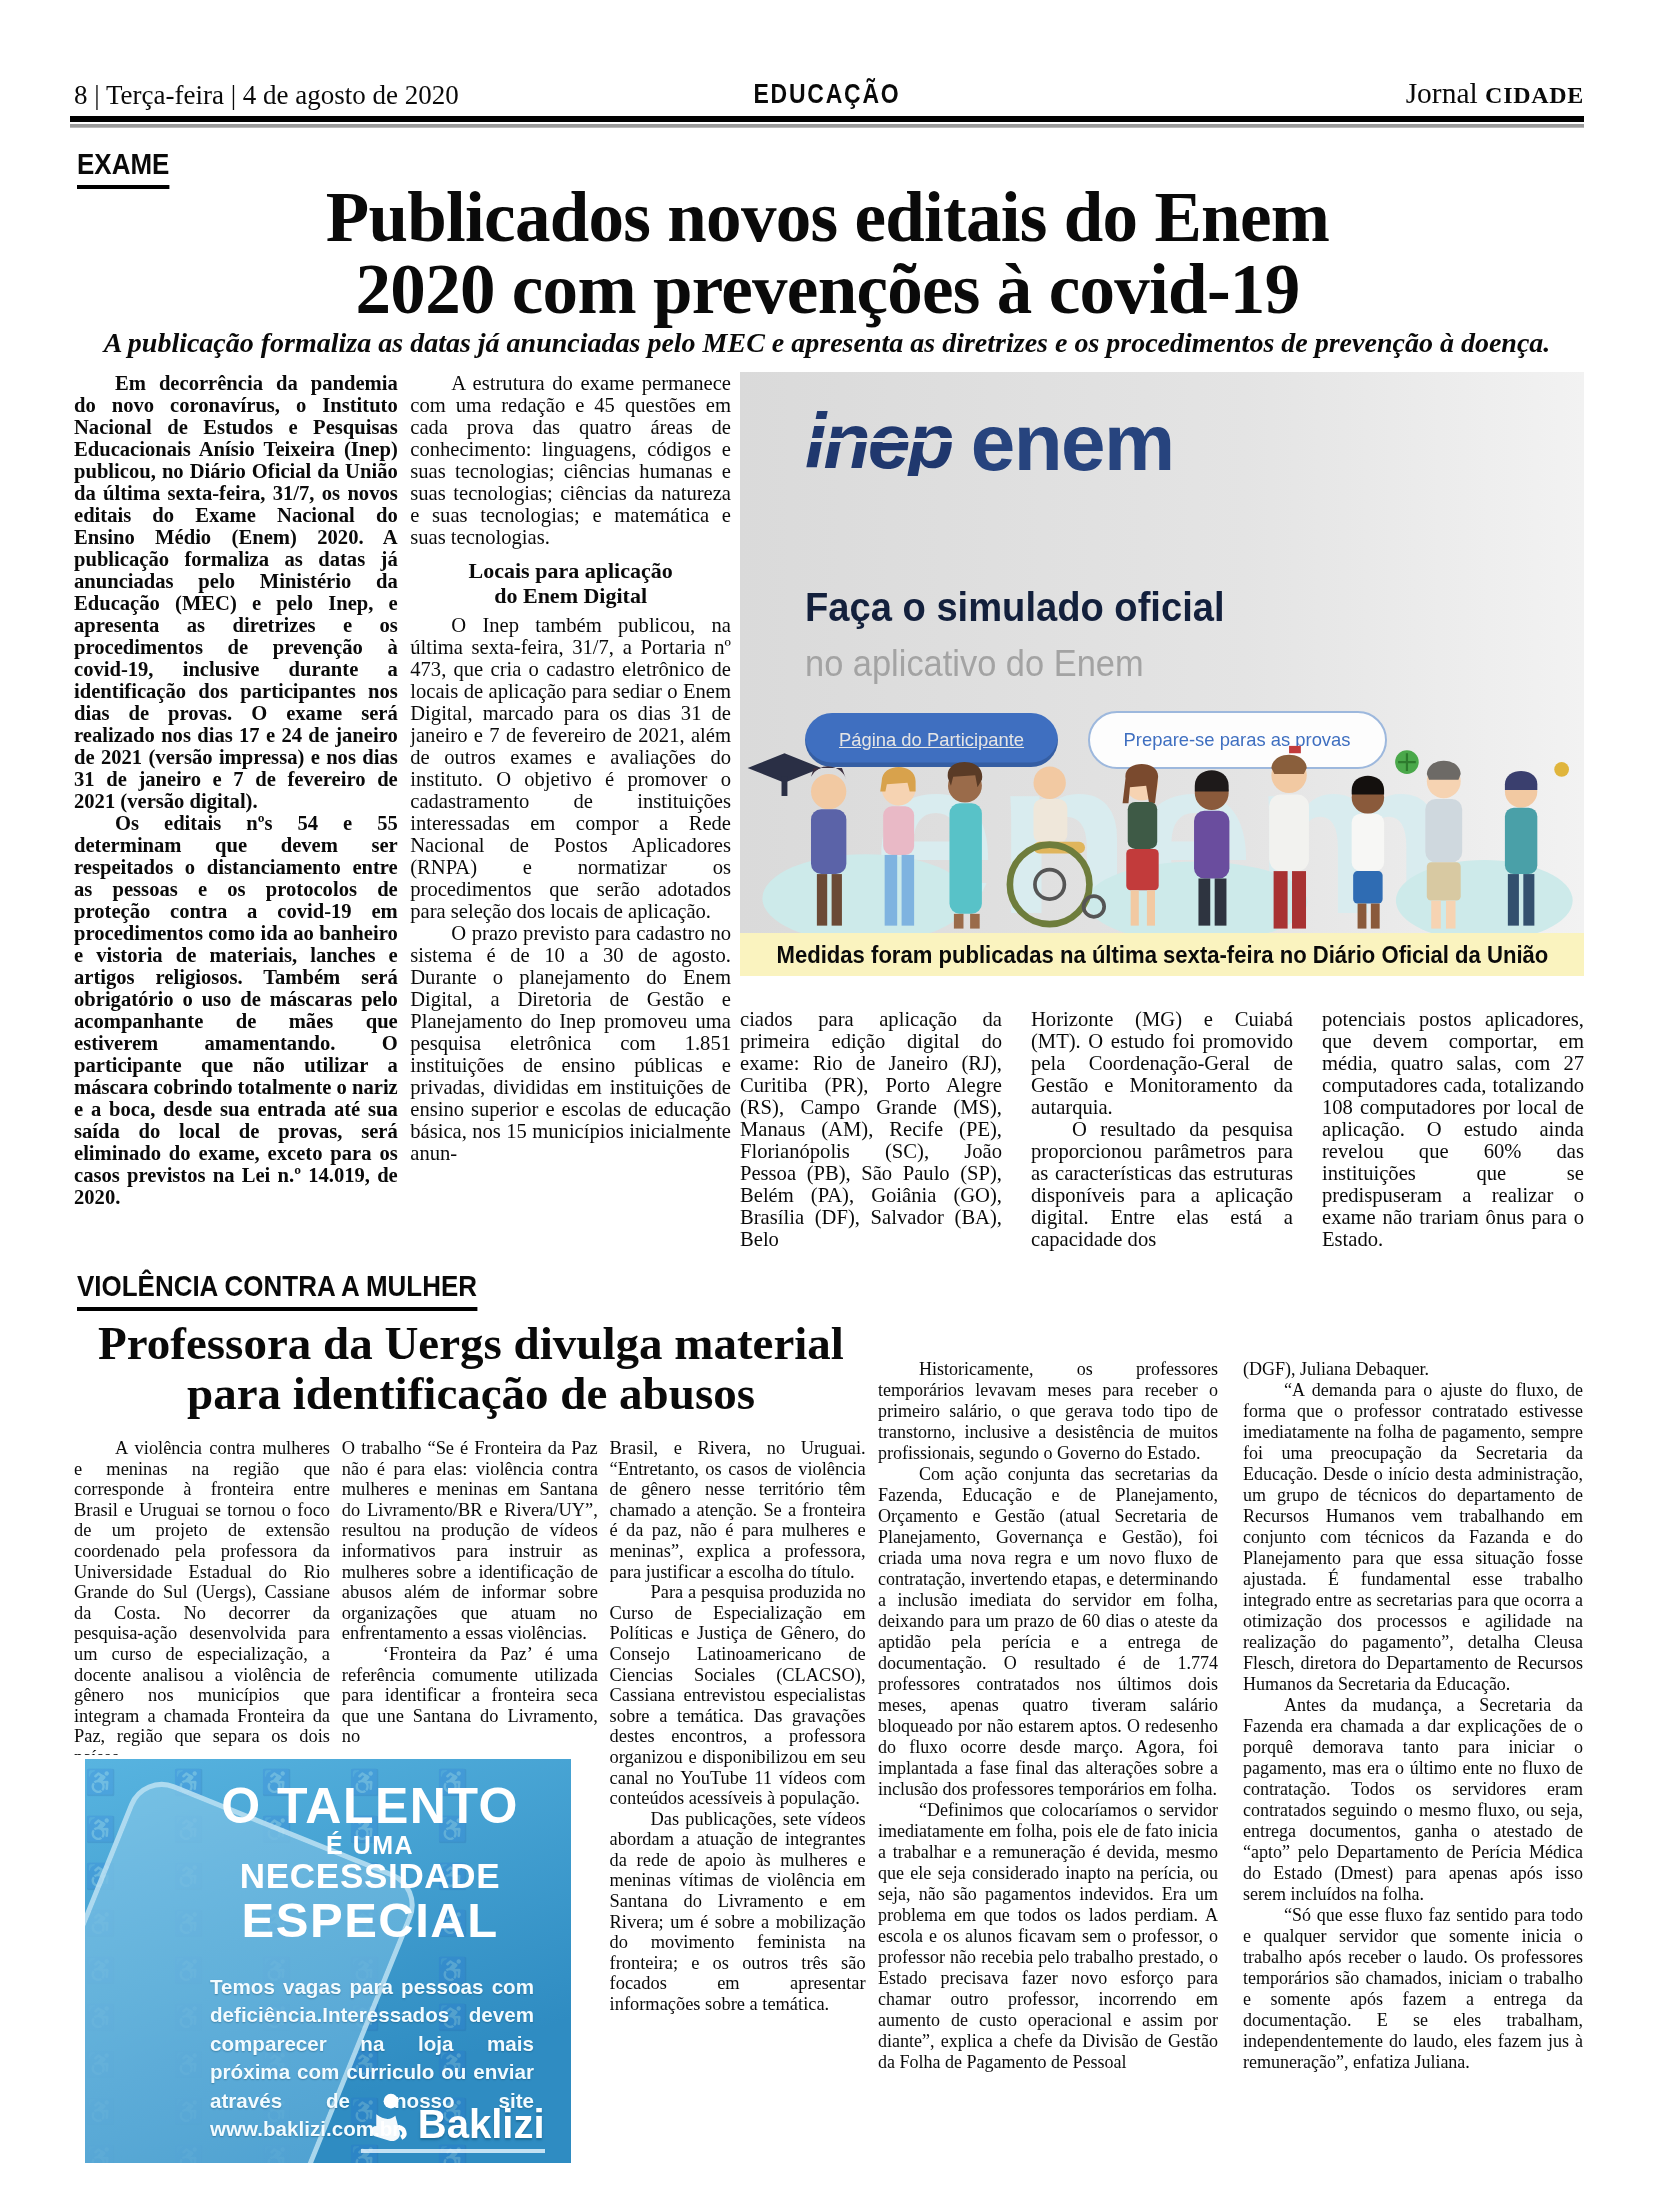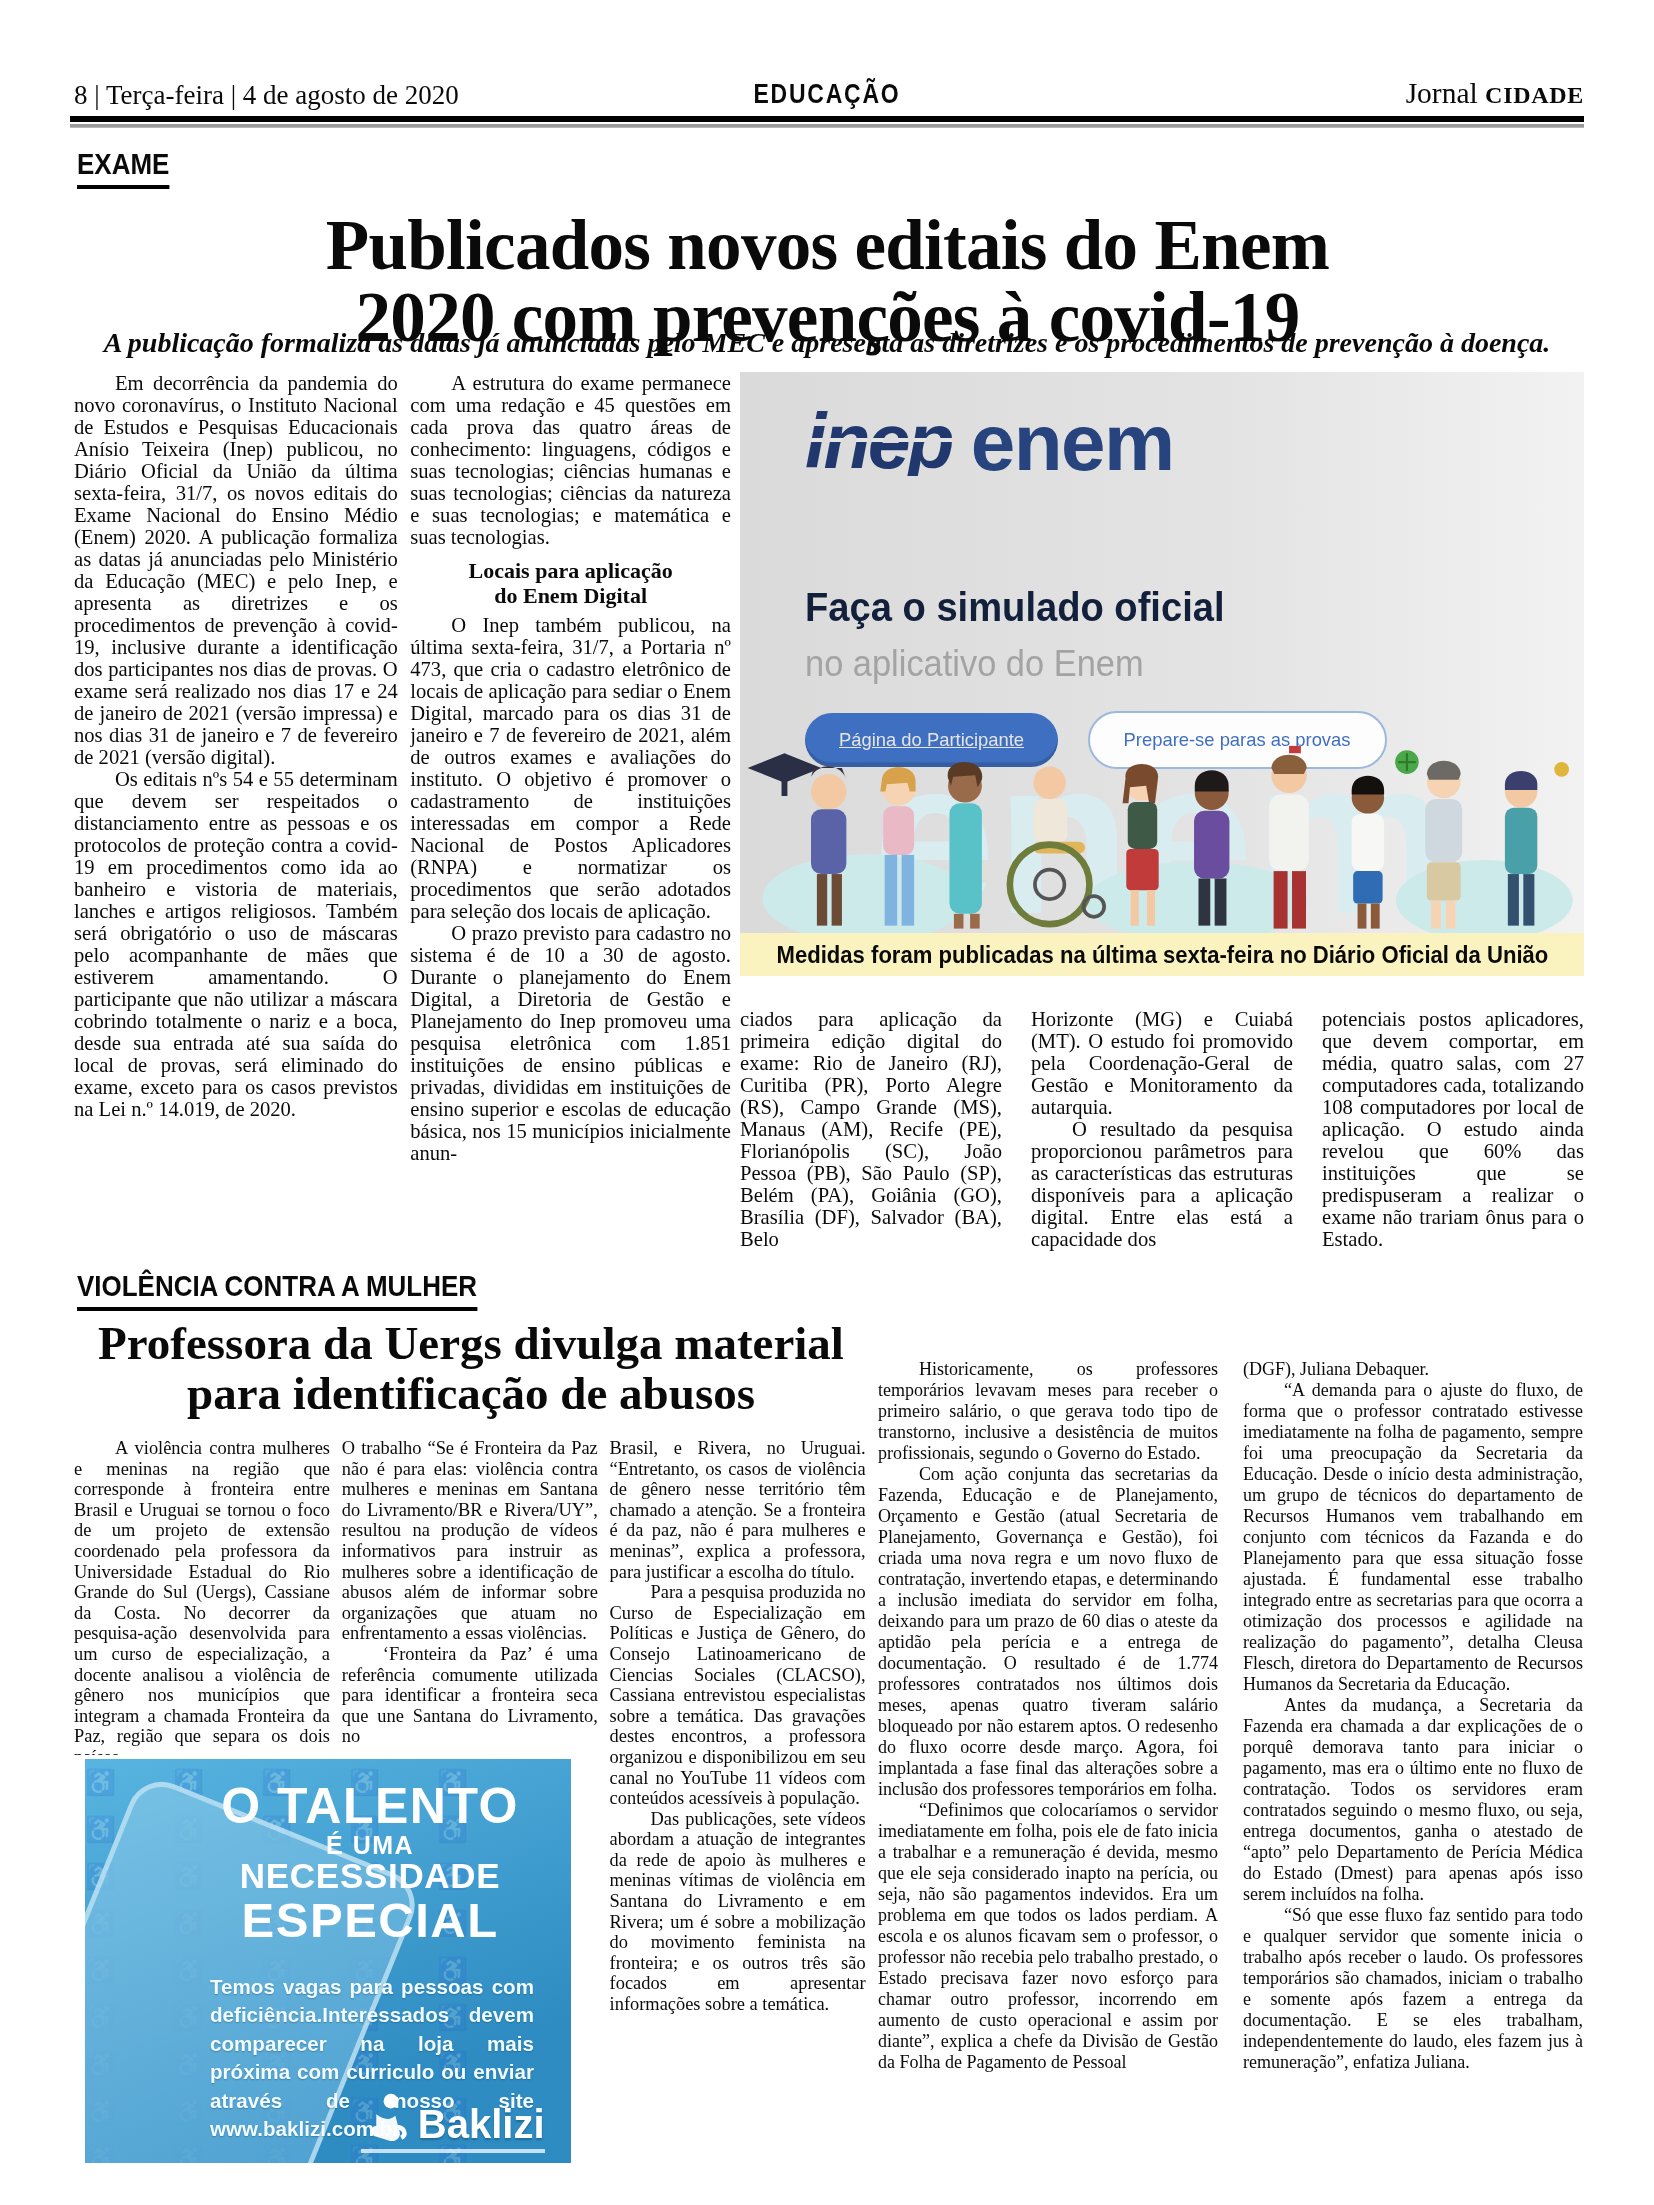--- a/index.html
+++ b/index.html
@@ -13,21 +13,21 @@
   .hdr-right{position:absolute;right:70px;top:77px;font-size:29.5px;}
   .hdr-right .brand{font-weight:bold;font-size:24px;letter-spacing:0.7px;}
   .rule{position:absolute;left:70px;right:70px;top:116px;height:5.9px;background:#000;
         border-bottom:2.2px solid #fff;box-shadow:0 3.7px 0 #9a9a9a;}
   
   .kicker{position:absolute;font-family:"Liberation Sans",sans-serif;font-weight:bold;
       font-size:29.5px;transform-origin:left top;transform:scaleX(.88);
       border-bottom:4.4px solid #000;padding-bottom:4.4px;letter-spacing:0;}
   
   .h1block{position:absolute;left:111px;top:181px;width:1433px;text-align:center;
-      font-weight:bold;font-size:71px;line-height:1.02;letter-spacing:-0.7px;margin-top:28px;}
+      font-weight:bold;font-size:71px;line-height:1.02;letter-spacing:-0.7px;}
   .subtitle{position:absolute;left:81px;top:327px;width:1492px;text-align:center;
       font-style:italic;font-weight:bold;font-size:28px;}
   .h2block{position:absolute;left:74px;top:1319px;width:794px;text-align:center;
       font-weight:bold;font-size:47px;line-height:1.06;}
   .h3block{position:absolute;left:878px;top:1248px;width:706px;text-align:center;
       font-weight:bold;font-size:44px;line-height:1.08;}
   
   .cols{position:absolute;display:flex;}
   .col{text-align:justify;overflow:hidden;}
   .col p{margin:0;text-indent:41px;}
@@ -94,21 +94,21 @@
 
   <div class="kicker" style="left:77px;top:147px;">EXAME</div>
 
   <div class="h1block">
     <div>Publicados novos editais do Enem</div>
     <div>2020 com prevenções à covid-19</div>
   </div>
   <div class="subtitle">A publicação formaliza as datas já anunciadas pelo MEC e apresenta as diretrizes e os procedimentos de prevenção à doença.</div>
 
   <div class="cols" style="left:74px;top:372px;width:657px;gap:12.5px;">
-    <div class="col bt-a" style="width:324px;height:928px;">
+    <div class="col bt-a" style="width:324px;height:928px;font-weight:bold;">
       <p>Em decorrência da pandemia do novo coronavírus, o Instituto Nacional de Estudos e Pesquisas Educacionais Anísio Teixeira (Inep) publicou, no Diário Oficial da União da última sexta-feira, 31/7, os novos editais do Exame Nacional do Ensino Médio (Enem) 2020. A publicação formaliza as datas já anunciadas pelo Ministério da Educação (MEC) e pelo Inep, e apresenta as diretrizes e os procedimentos de prevenção à covid-19, inclusive durante a identificação dos participantes nos dias de provas. O exame será realizado nos dias 17 e 24 de janeiro de 2021 (versão impressa) e nos dias 31 de janeiro e 7 de fevereiro de 2021 (versão digital).</p>
       <p>Os editais nºs 54 e 55 determinam que devem ser respeitados o distanciamento entre as pessoas e os protocolos de proteção contra a covid-19 em procedimentos como ida ao banheiro e vistoria de materiais, lanches e artigos religiosos. Também será obrigatório o uso de máscaras pelo acompanhante de mães que estiverem amamentando. O participante que não utilizar a máscara cobrindo totalmente o nariz e a boca, desde sua entrada até sua saída do local de provas, será eliminado do exame, exceto para os casos previstos na Lei n.º 14.019, de 2020.</p>
     </div>
     <div class="col bt-a" style="width:321px;height:928px;">
       <p>A estrutura do exame permanece com uma redação e 45 questões em cada prova das quatro áreas de conhecimento: linguagens, códigos e suas tecnologias; ciências humanas e suas tecnologias; ciências da natureza e suas tecnologias; e matemática e suas tecnologias.</p>
       <div class="subhead">
         <div>Locais para aplicação</div>
         <div>do Enem Digital</div>
       </div>
       <p>O Inep também publicou, na última sexta-feira, 31/7, a Portaria nº 473, que cria o cadastro eletrônico de locais de aplicação para sediar o Enem Digital, marcado para os dias 31 de janeiro e 7 de fevereiro de 2021, além de outros exames e avaliações do instituto. O objetivo é promover o cadastramento de instituições interessadas em compor a Rede Nacional de Postos Aplicadores (RNPA) e normatizar os procedimentos que serão adotados para seleção dos locais de aplicação.</p>

